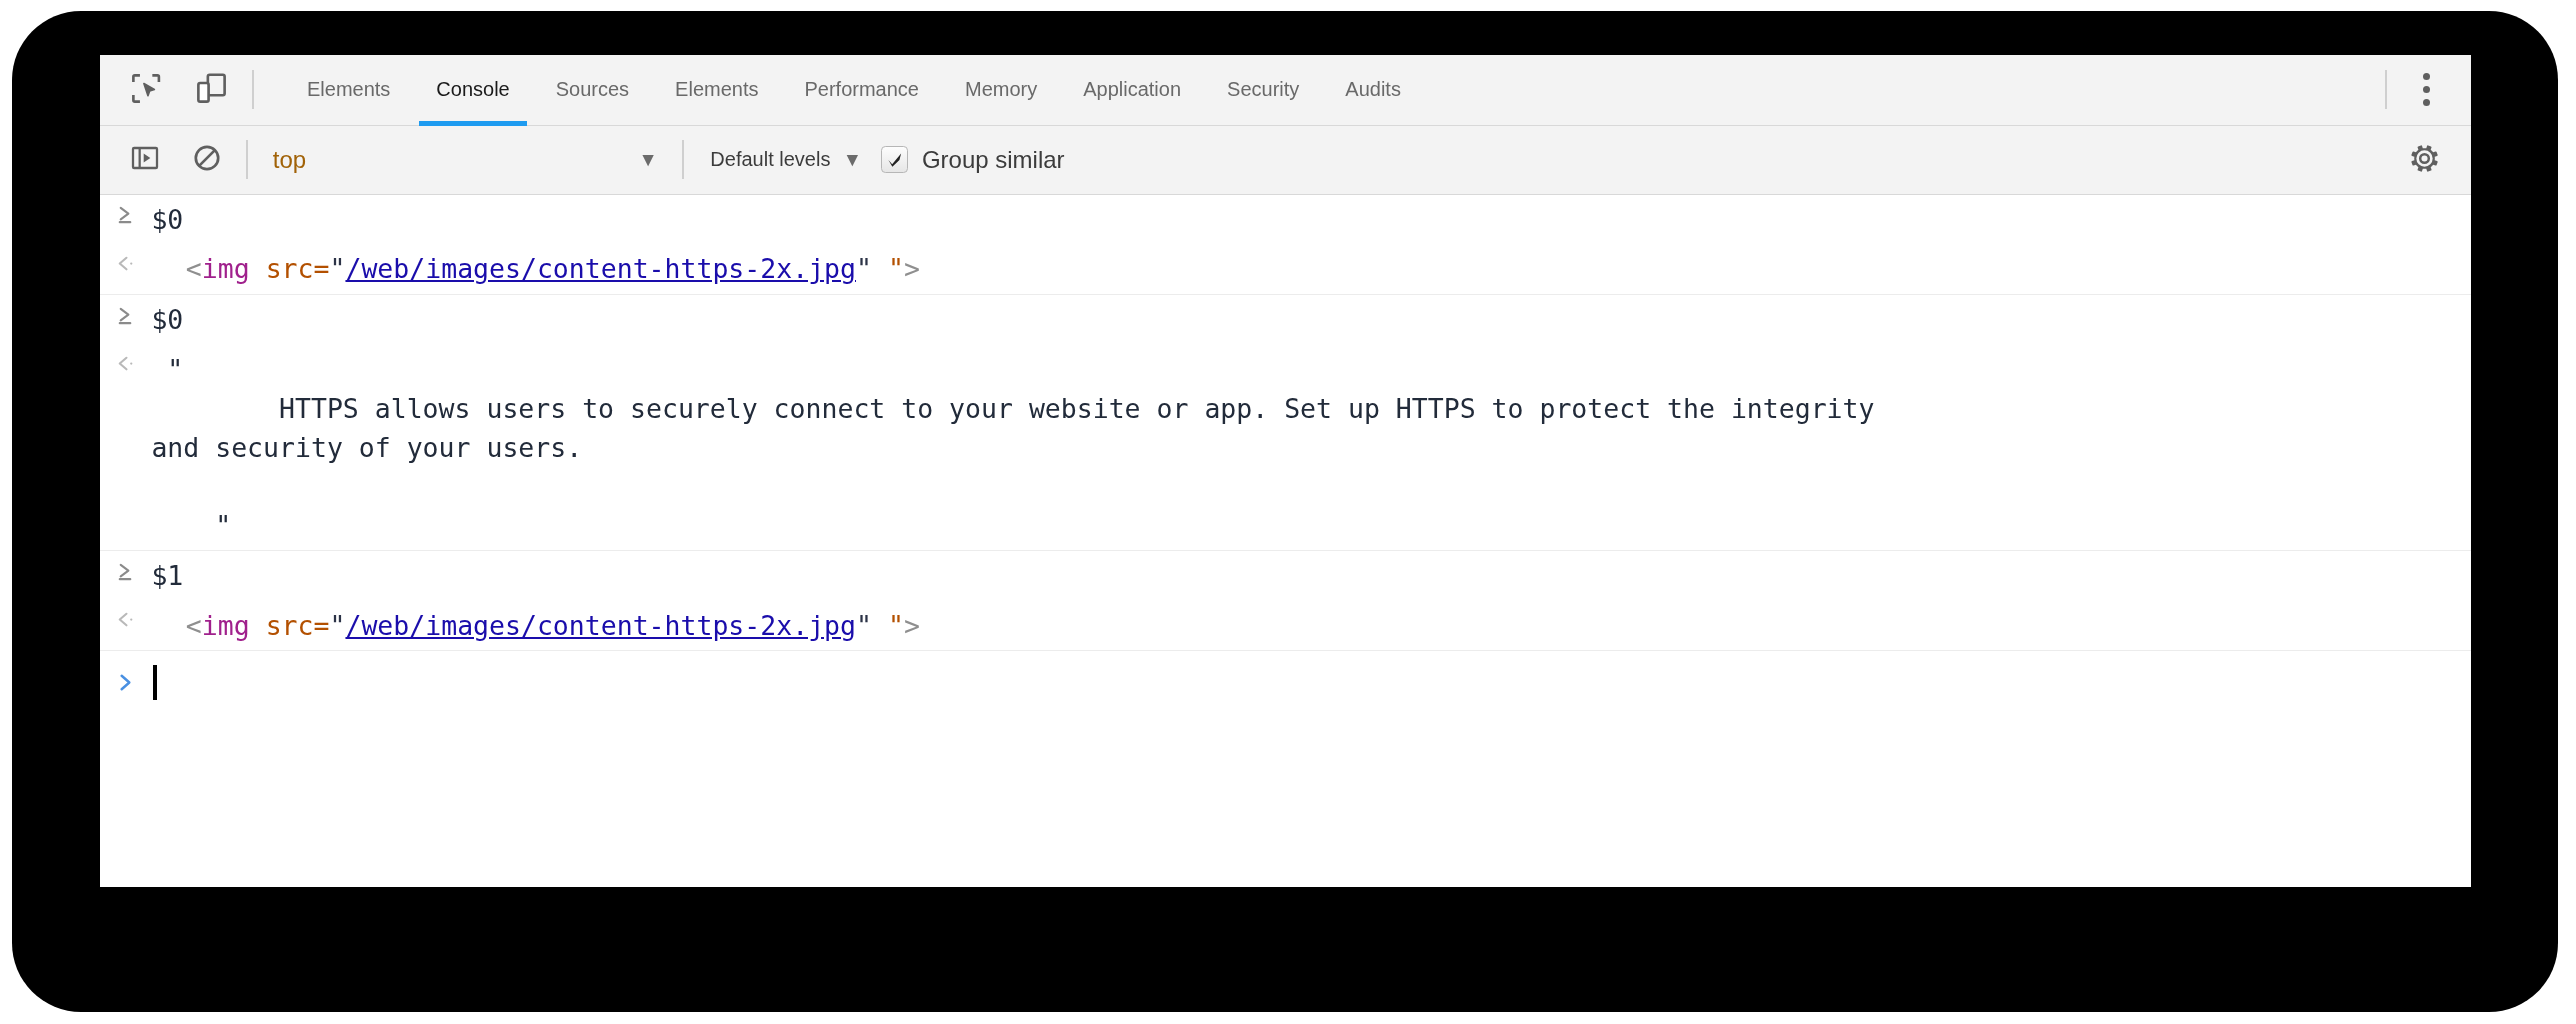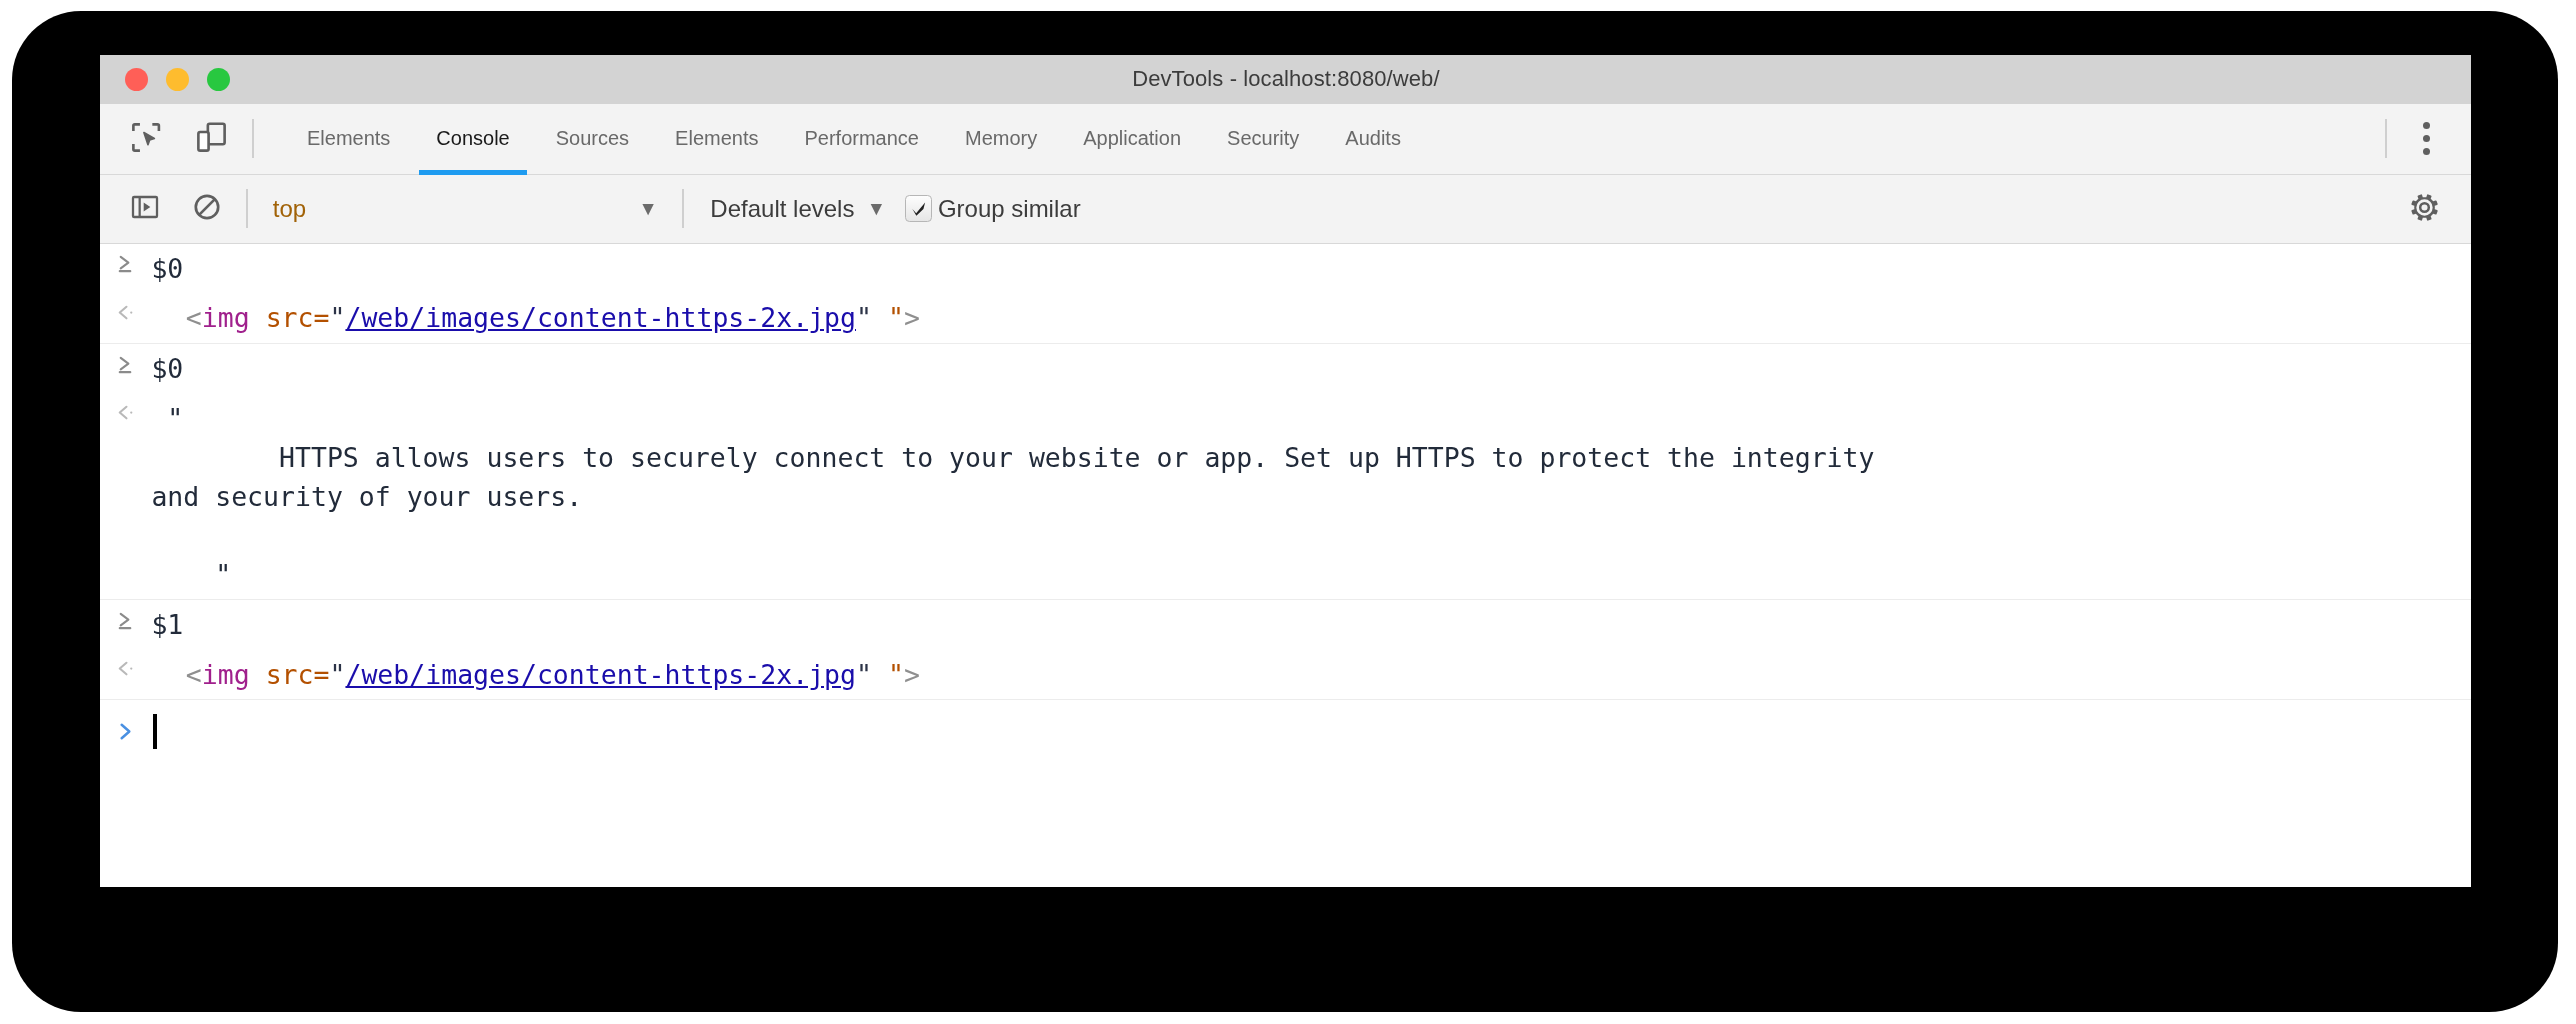--- a/index.html
+++ b/index.html
@@ -217,33 +217,33 @@
   .levels-select {
     display: flex;
     align-items: center;
     gap: 12.4px;
     cursor: pointer;
     padding: 0 12.4px;
     height: 49px;
     flex: 0 0 auto;
   }
   .levels-label {
-    font-size: 24px;
+    font-size: 20px;
     color: #3c3c3c;
     font-family: "Liberation Sans", sans-serif;
   }
   .levels-caret {
     font-size: 19.4px;
     color: #6b6b6b;
     line-height: 1;
   }
   .group-similar {
     display: flex;
     align-items: center;
-    gap: 6px;
+    gap: 14px;
     cursor: pointer;
     height: 49px;
     padding-left: 7px;
     flex: 0 0 auto;
   }
   .checkbox {
     width: 26.5px;
     height: 26.5px;
     border: 1.8px solid #b6b6b6;
     border-radius: 4.4px;
@@ -330,28 +330,20 @@
     margin-left: 1.8px;
   }
 </style>
 </head>
 <body>
 
 <div class="device-frame">
 
   <div class="window">
 
-    <div class="titlebar">
-      <div class="traffic-lights">
-        <span class="tl red"></span>
-        <span class="tl yellow"></span>
-        <span class="tl green"></span>
-      </div>
-      <div class="window-title">DevTools - localhost:8080/web/</div>
-    </div>
 
     <div class="tabbar">
       <div class="tb-icons">
         <div class="tb-icon-btn">
           <span>
             <svg width="35" height="35" viewBox="0 0 24 24" fill="none" stroke="#5f5f5f" stroke-width="1.8">
               <path d="M3 7.5V4a1 1 0 0 1 1-1h3.5M20.5 7.5V4a1 1 0 0 0-1-1H16M3 16.5V20a1 1 0 0 0 1 1h3.5"></path>
               <path d="M10.2 8.6l7.2 4.1-3.2 1-1.2 3.2-2.8-8.3z" fill="#5f5f5f" stroke="#5f5f5f" stroke-width="1.1" stroke-linejoin="round"></path>
             </svg>
           </span>

